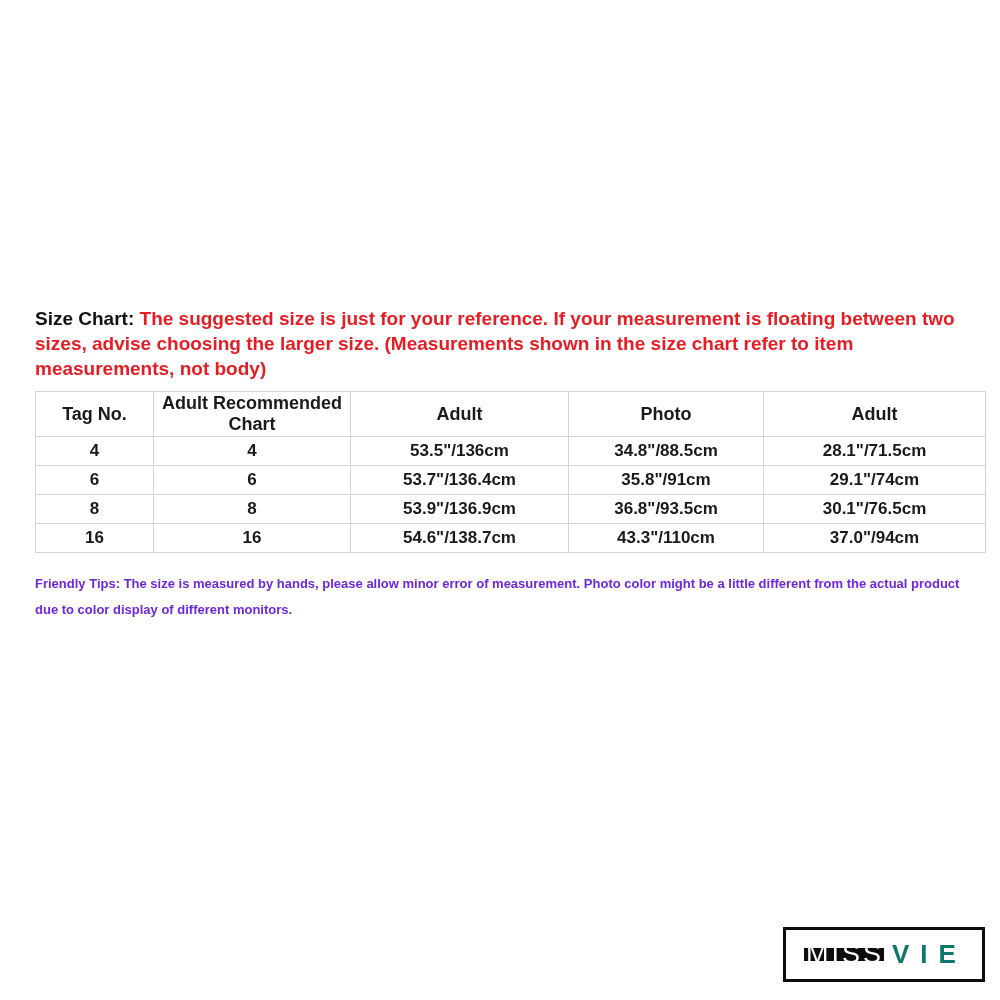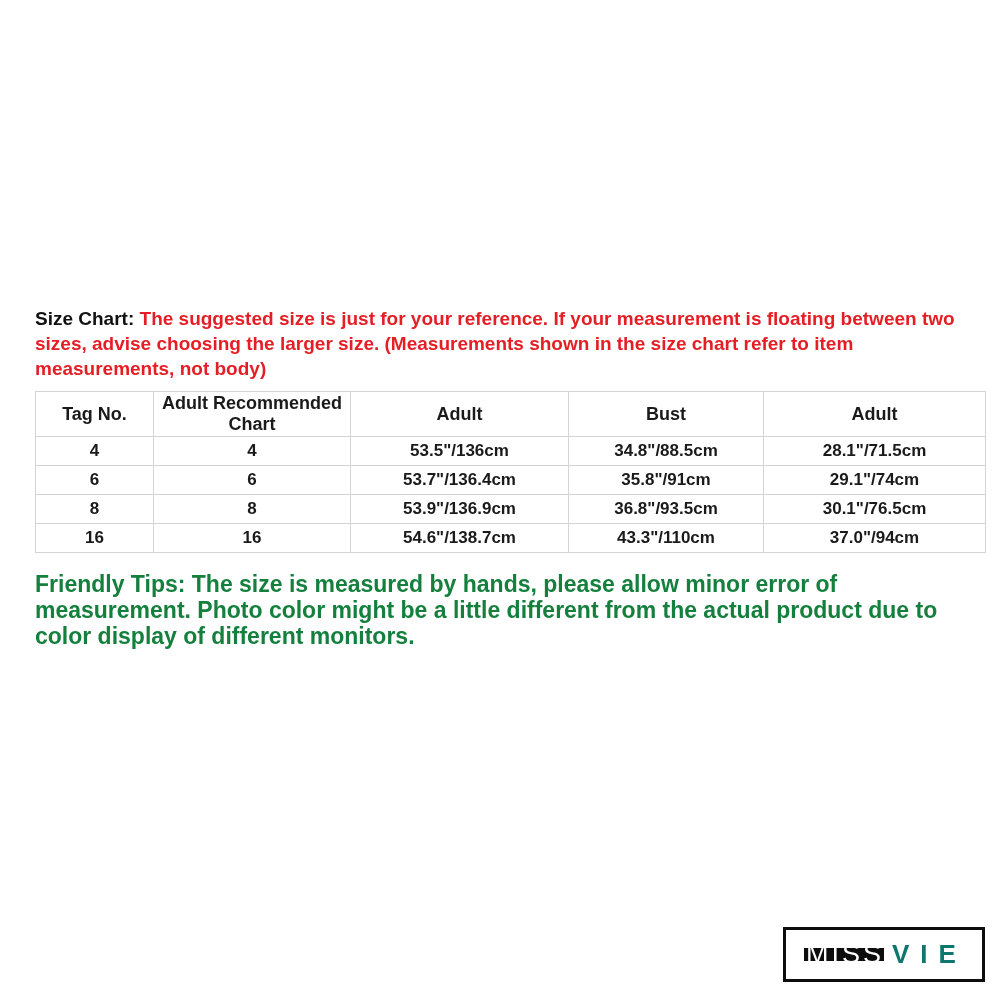--- a/index.html
+++ b/index.html
@@ -54,24 +54,24 @@
     height: 44px;
     padding: 1px 4px;
   }
   table.size-table td {
     font-size: 17px;
     height: 29px;
     padding: 0 4px;
   }
   .tips {
     margin-top: 18px;
-    font-size: 23px;
+    font-size: 13px;
     line-height: 26px;
     font-weight: bold;
-    color: #15803d;
+    color: #6d28d9;
   }
   .brand-logo {
     position: absolute;
     left: 783px;
     top: 927px;
     width: 202px;
     height: 55px;
     border: 3px solid #0d0d0d;
     background: #ffffff;
     padding: 18px;
@@ -119,21 +119,21 @@
           <col class="c2">
           <col class="c3">
           <col class="c4">
           <col class="c5">
       </colgroup>
       <thead>
         <tr>
           <th>Tag No.</th>
           <th>Adult Recommended Chart</th>
           <th>Adult</th>
-          <th>Bust</th>
+          <th>Photo</th>
           <th>Adult</th>
         </tr>
       </thead>
       <tbody>
         <tr>
           <td>4</td>
           <td>4</td>
           <td>53.5"/136cm</td>
           <td>34.8"/88.5cm</td>
           <td>28.1"/71.5cm</td>

